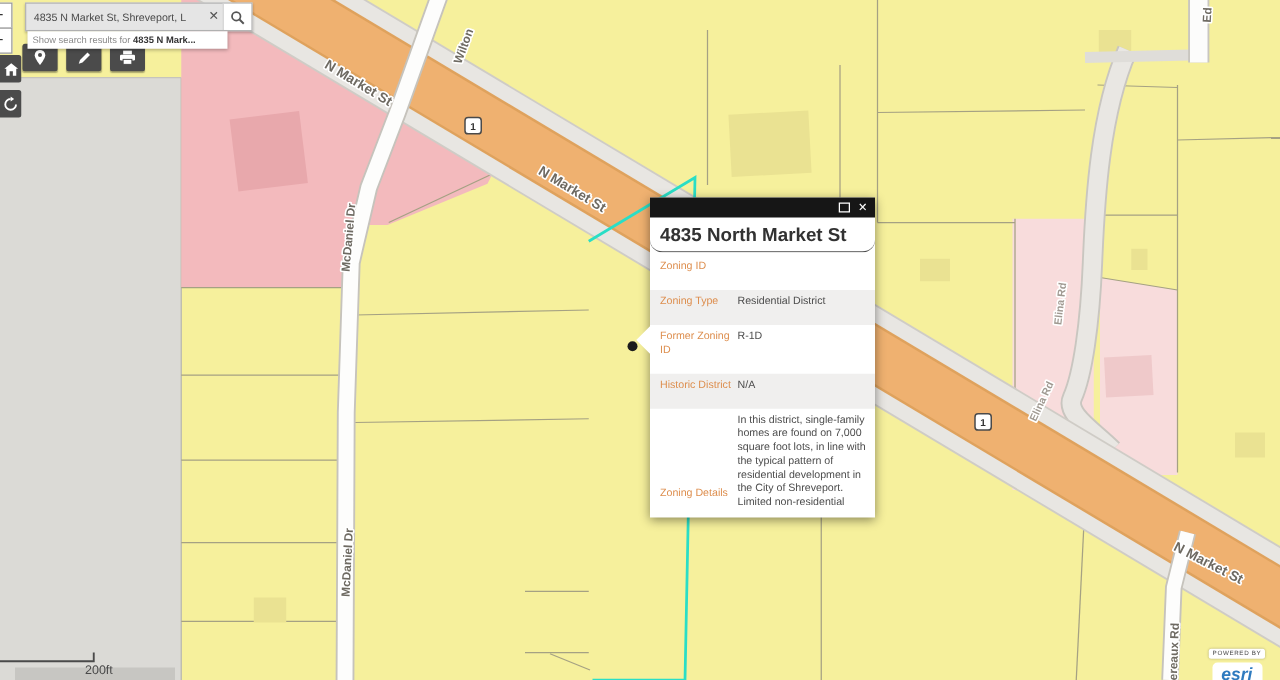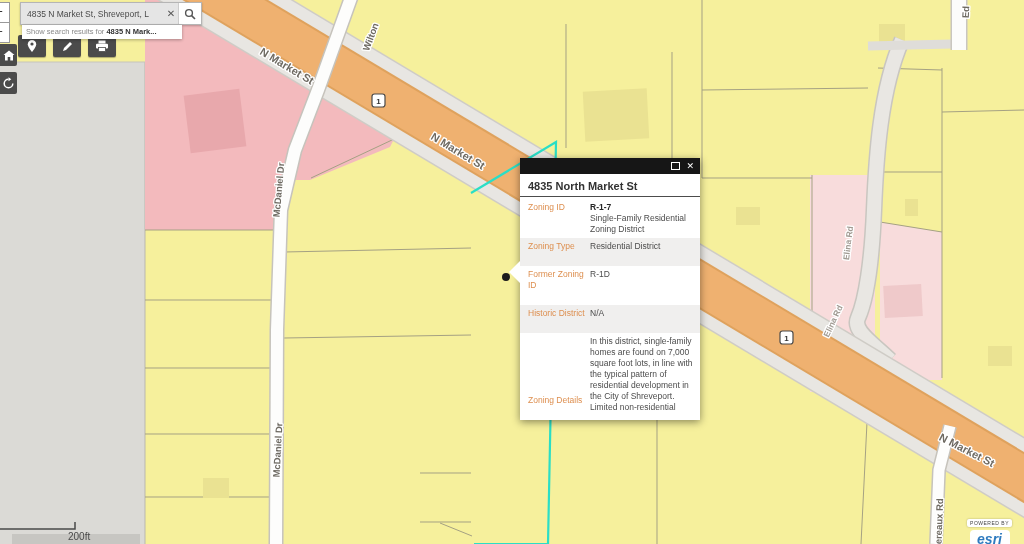--- a/index.html
+++ b/index.html
@@ -30,22 +30,22 @@
            color:#333;font-size:13px;line-height:17px;text-align:center;cursor:pointer;z-index:20;}
   
   .popup{position:absolute;left:520px;top:158px;width:180px;z-index:40;
          box-shadow:0 2px 8px rgba(0,0,0,.45);background:#fff;}
   .popup .tail{position:absolute;left:-11px;top:103px;width:0;height:0;
                border:11px solid transparent;border-right-color:#fff;border-left:0;}
   .ptitlebar{height:16px;background:#161616;display:flex;align-items:center;justify-content:flex-end;gap:6px;padding-right:6px;}
   .pmax{width:7px;height:6px;border:1.4px solid #fff;cursor:pointer;}
   .pclose{color:#fff;font-size:9px;line-height:9px;cursor:pointer;font-weight:bold;}
   .pbody{padding:0;}
-  .phead{font-size:11px;font-weight:bold;color:#323232;padding:6px 8px 4px 8px;
-         border-bottom:1.5px solid #4c4c4c;margin:0 0 2px 0;}
+  .phead{font-size:15px;font-weight:bold;color:#323232;padding:6px 8px 4px 8px;
+         border-bottom:1.5px solid #4c4c4c;margin:0 0 2px 0;border-radius:10px;}
   .prow{display:flex;font-size:8.5px;line-height:11px;}
   .prow.shade{background:#f0efee;}
   .plabel{flex:0 0 58px;padding:3px 2px 14px 8px;color:#dd8e4e;}
   .pval{flex:1;padding:3px 6px 3px 2px;color:#4c4c4c;}
   .pval .b{font-weight:bold;color:#262626;}
   .prow.details .pval{max-height:86px;overflow:hidden;}
   .prow.details{align-items:flex-start;}
   .prow.details .plabel{padding-top:62px;}
   .prow.mid{align-items:flex-start;}
   .pfooter{display:flex;justify-content:space-between;align-items:center;border-top:1px solid #ddd;
@@ -239,24 +239,20 @@
     <div class="tail"></div>
     <div class="ptitlebar">
       <span class="pmax"></span>
       <span class="pclose">✕</span>
     </div>
     <div class="pbody">
       <div class="phead">4835 North Market St</div>
 
       <div class="prow">
         <div class="plabel">Zoning ID</div>
-        <div class="pval">
-          <span class="b">R-1-7</span><br>
-          <span>Single-Family Residential Zoning District</span>
-        </div>
       </div>
 
       <div class="prow shade mid">
         <div class="plabel">Zoning Type</div>
         <div class="pval b">Residential District</div>
       </div>
 
       <div class="prow mid">
         <div class="plabel">Former Zoning ID</div>
         <div class="pval">R-1D</div>

